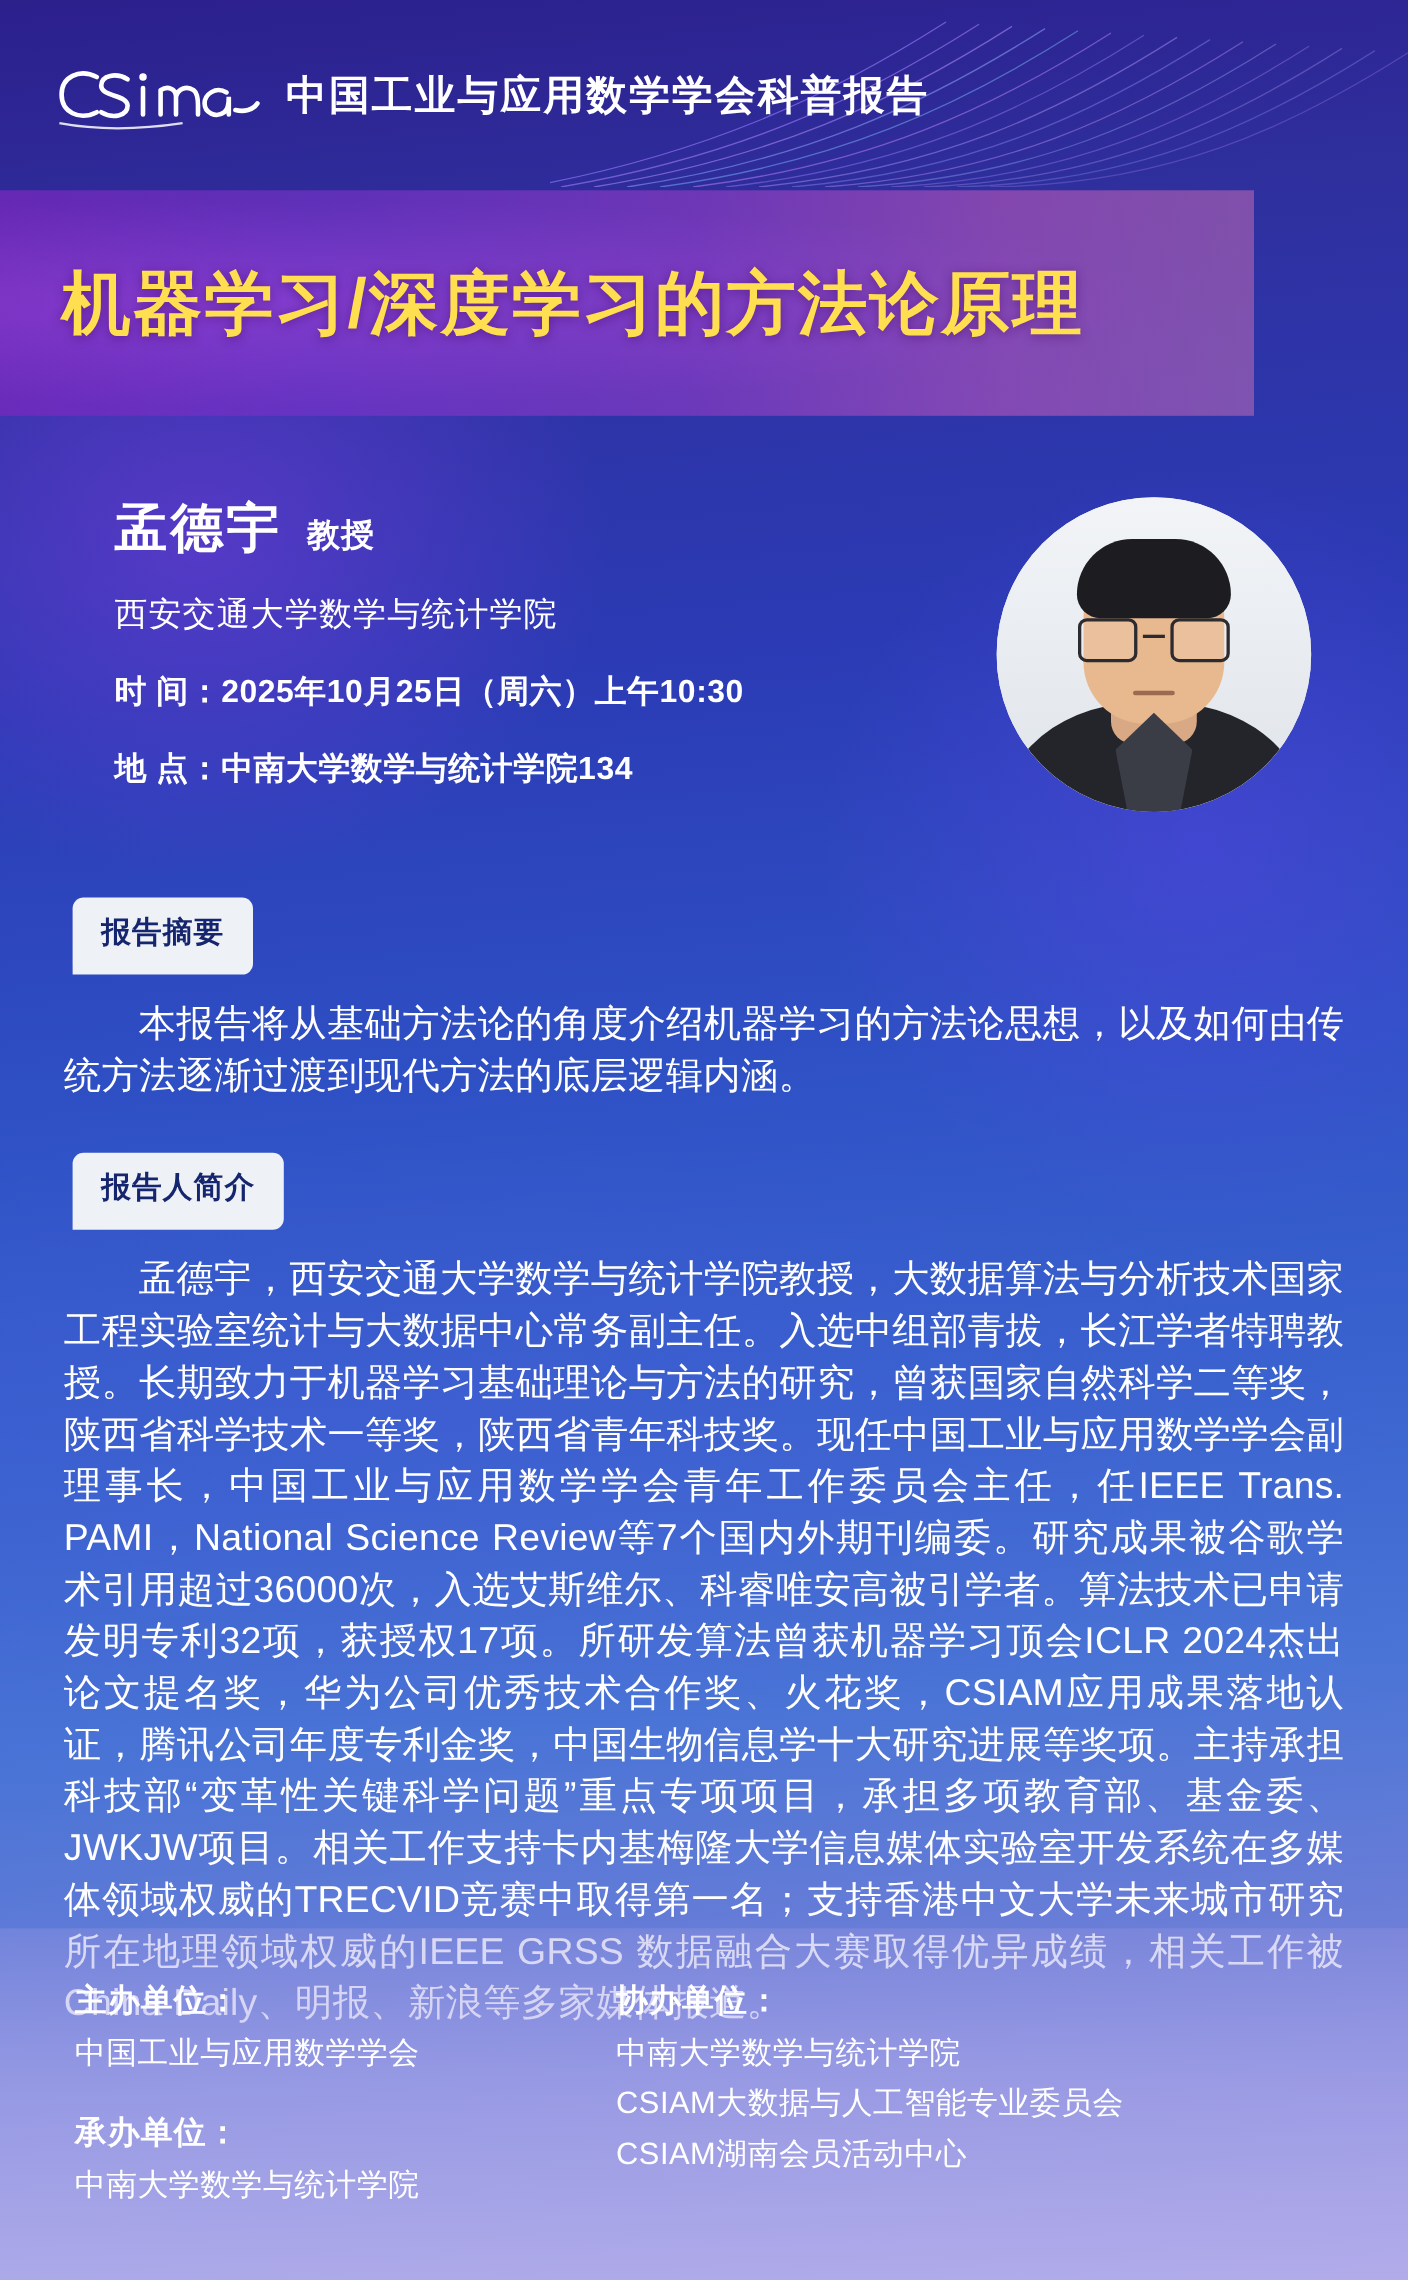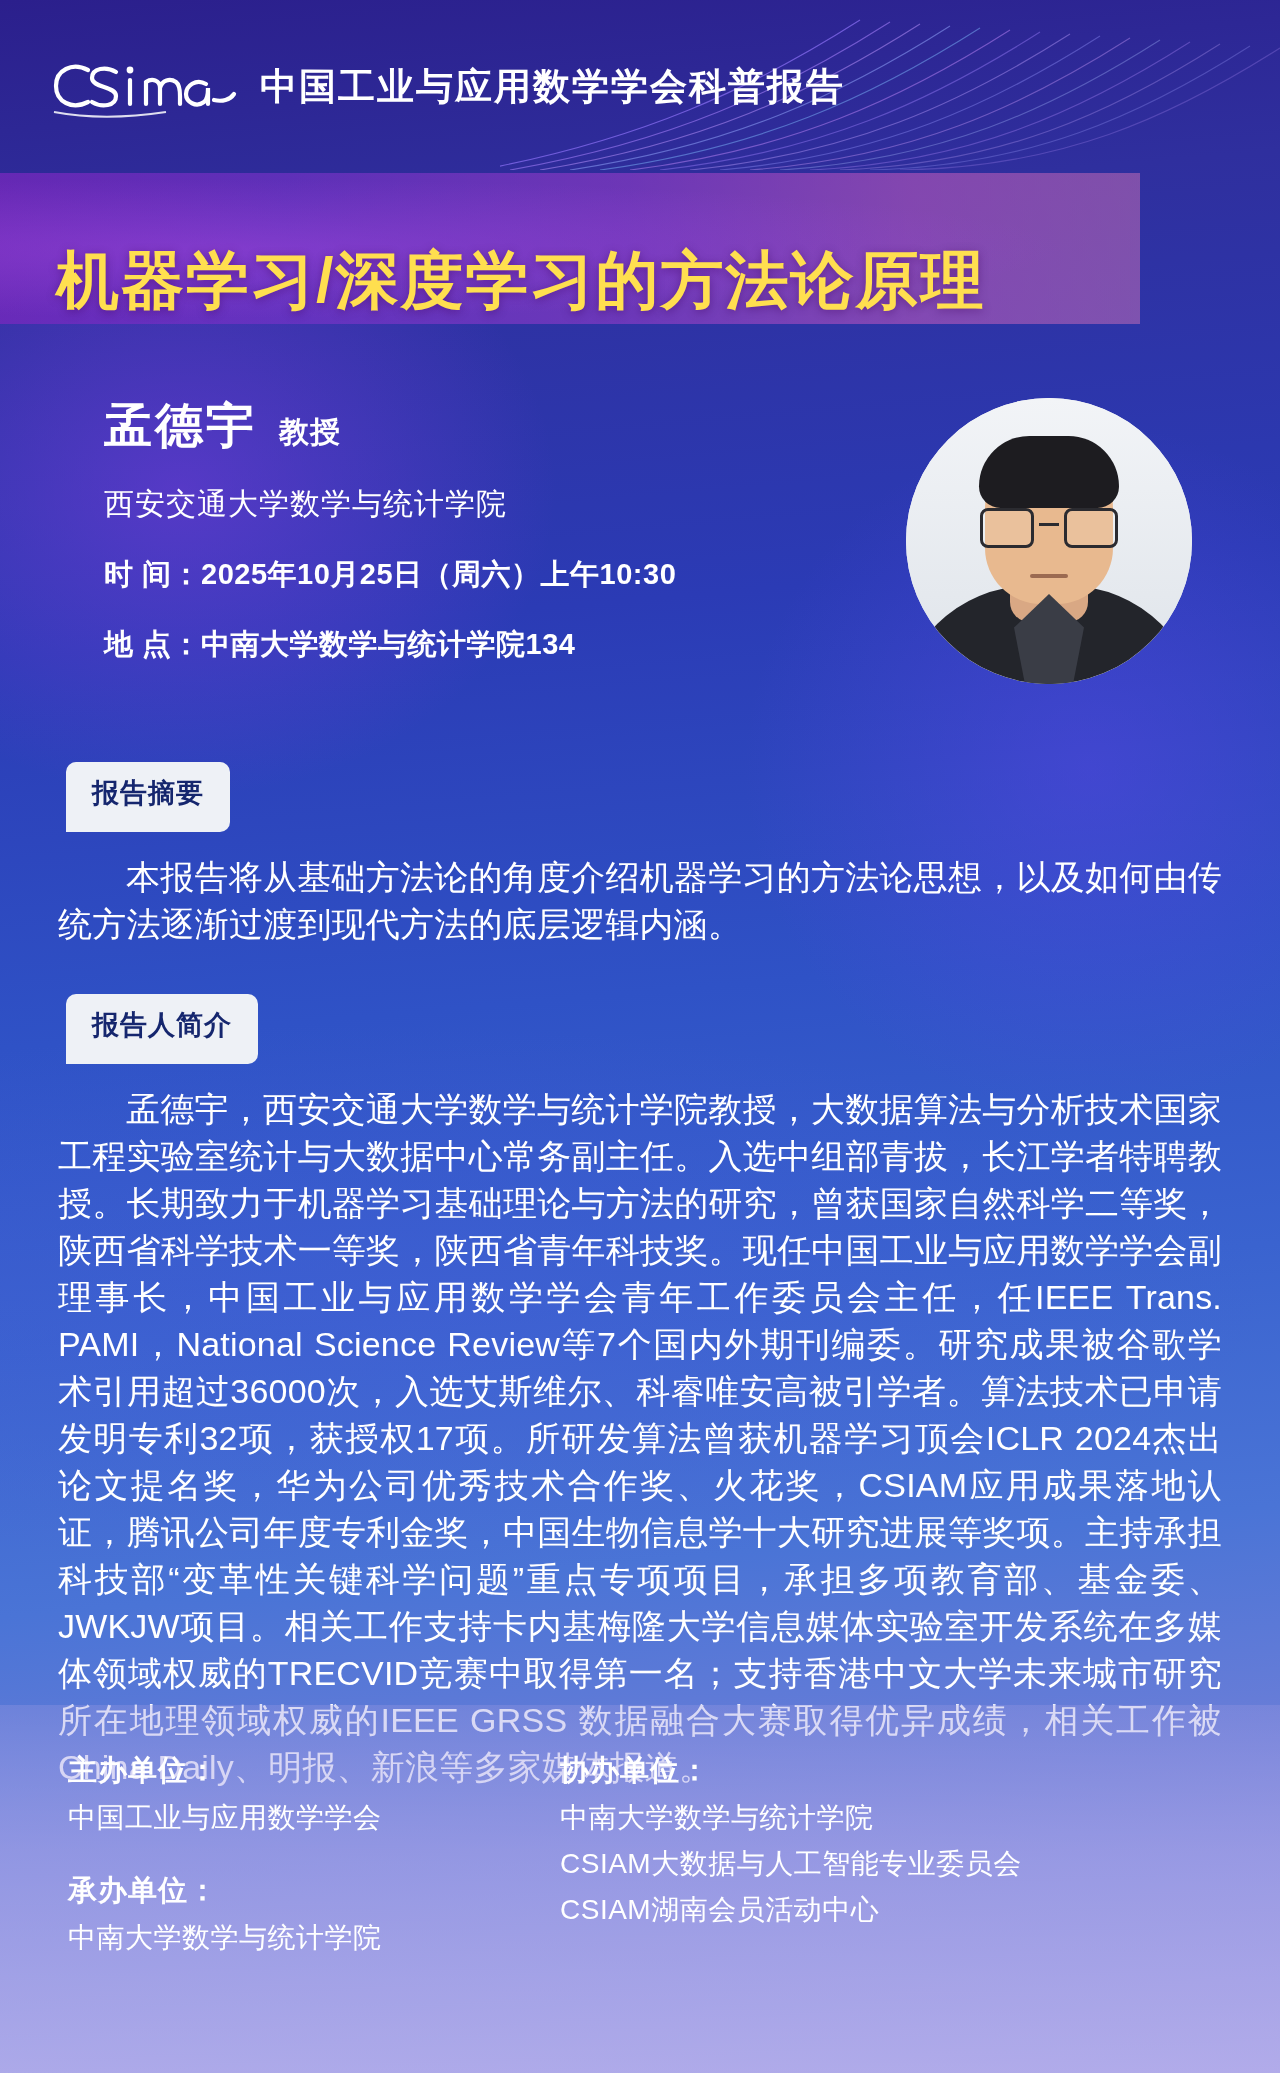--- a/index.html
+++ b/index.html
@@ -80,24 +80,24 @@
     letter-spacing: 2px;
     margin-left: 18px;
     white-space: nowrap;
   }
 
   
   .title-band {
     position: relative;
     margin: 0 0 0 0;
     width: 1140px;
-    height: 151px;
+    height: 205px;
     background: linear-gradient(90deg, rgba(120,40,190,0.75) 0%, rgba(120,50,200,0.65) 25%, rgba(150,60,200,0.6) 55%, rgba(200,90,190,0.55) 80%, rgba(225,120,185,0.45) 100%);
     display: flex;
-    align-items: flex-end;
+    align-items: center;
     z-index: 5;
   }
   .title-band::after {
     content: "";
     position: absolute;
     inset: 0;
     background: radial-gradient(ellipse at 20% 50%, rgba(160,70,220,0.5) 0%, rgba(100,40,180,0.0) 65%);
     pointer-events: none;
   }
   .main-title {
@@ -248,21 +248,21 @@
     letter-spacing: 0.2px;
   }
   .indent { text-indent: 2em; }
 
   
   .footer {
     position: absolute;
     left: 0;
     bottom: 0;
     width: 1280px;
-    height: 368px;
+    height: 320px;
     background: linear-gradient(180deg, rgba(150,150,225,0.35) 0%, rgba(175,170,235,0.55) 40%, rgba(190,185,240,0.65) 100%);
     z-index: 6;
     display: flex;
     padding-top: 46px;
     box-sizing: border-box;
   }
   .footer-col {
     color: #ffffff;
   }
   .footer-col.left { width: 560px; padding-left: 68px; box-sizing: border-box; }

